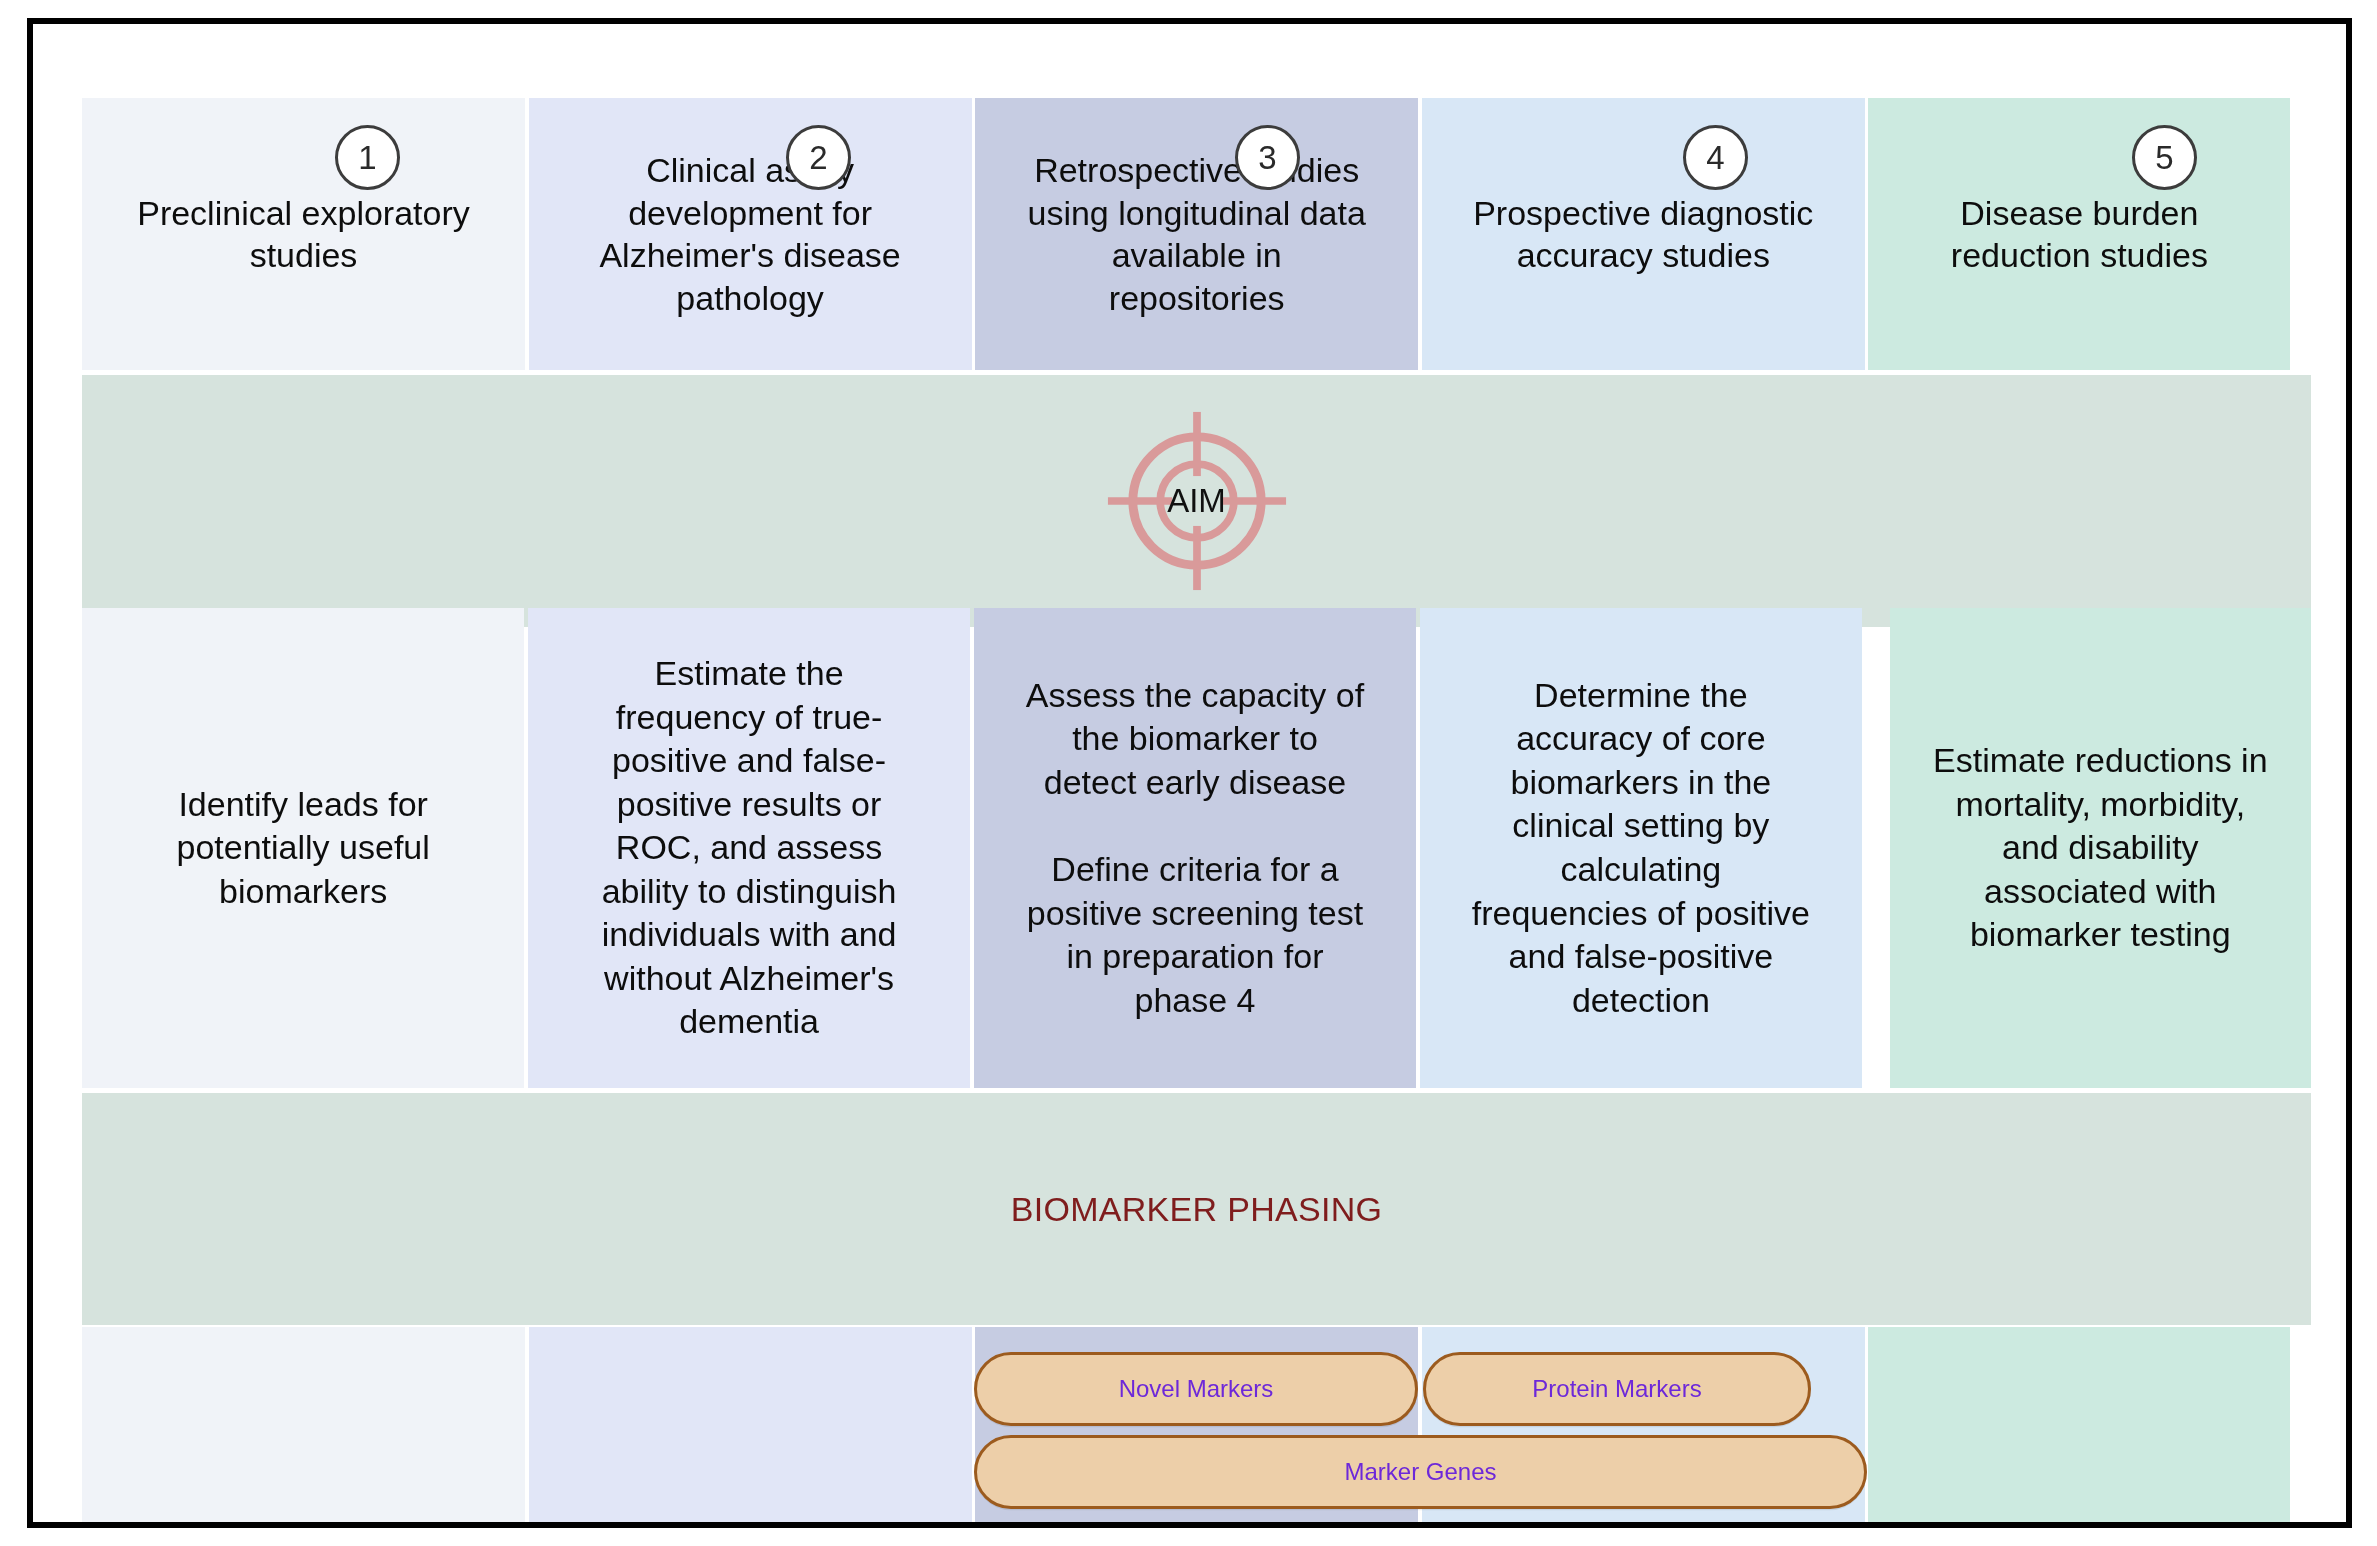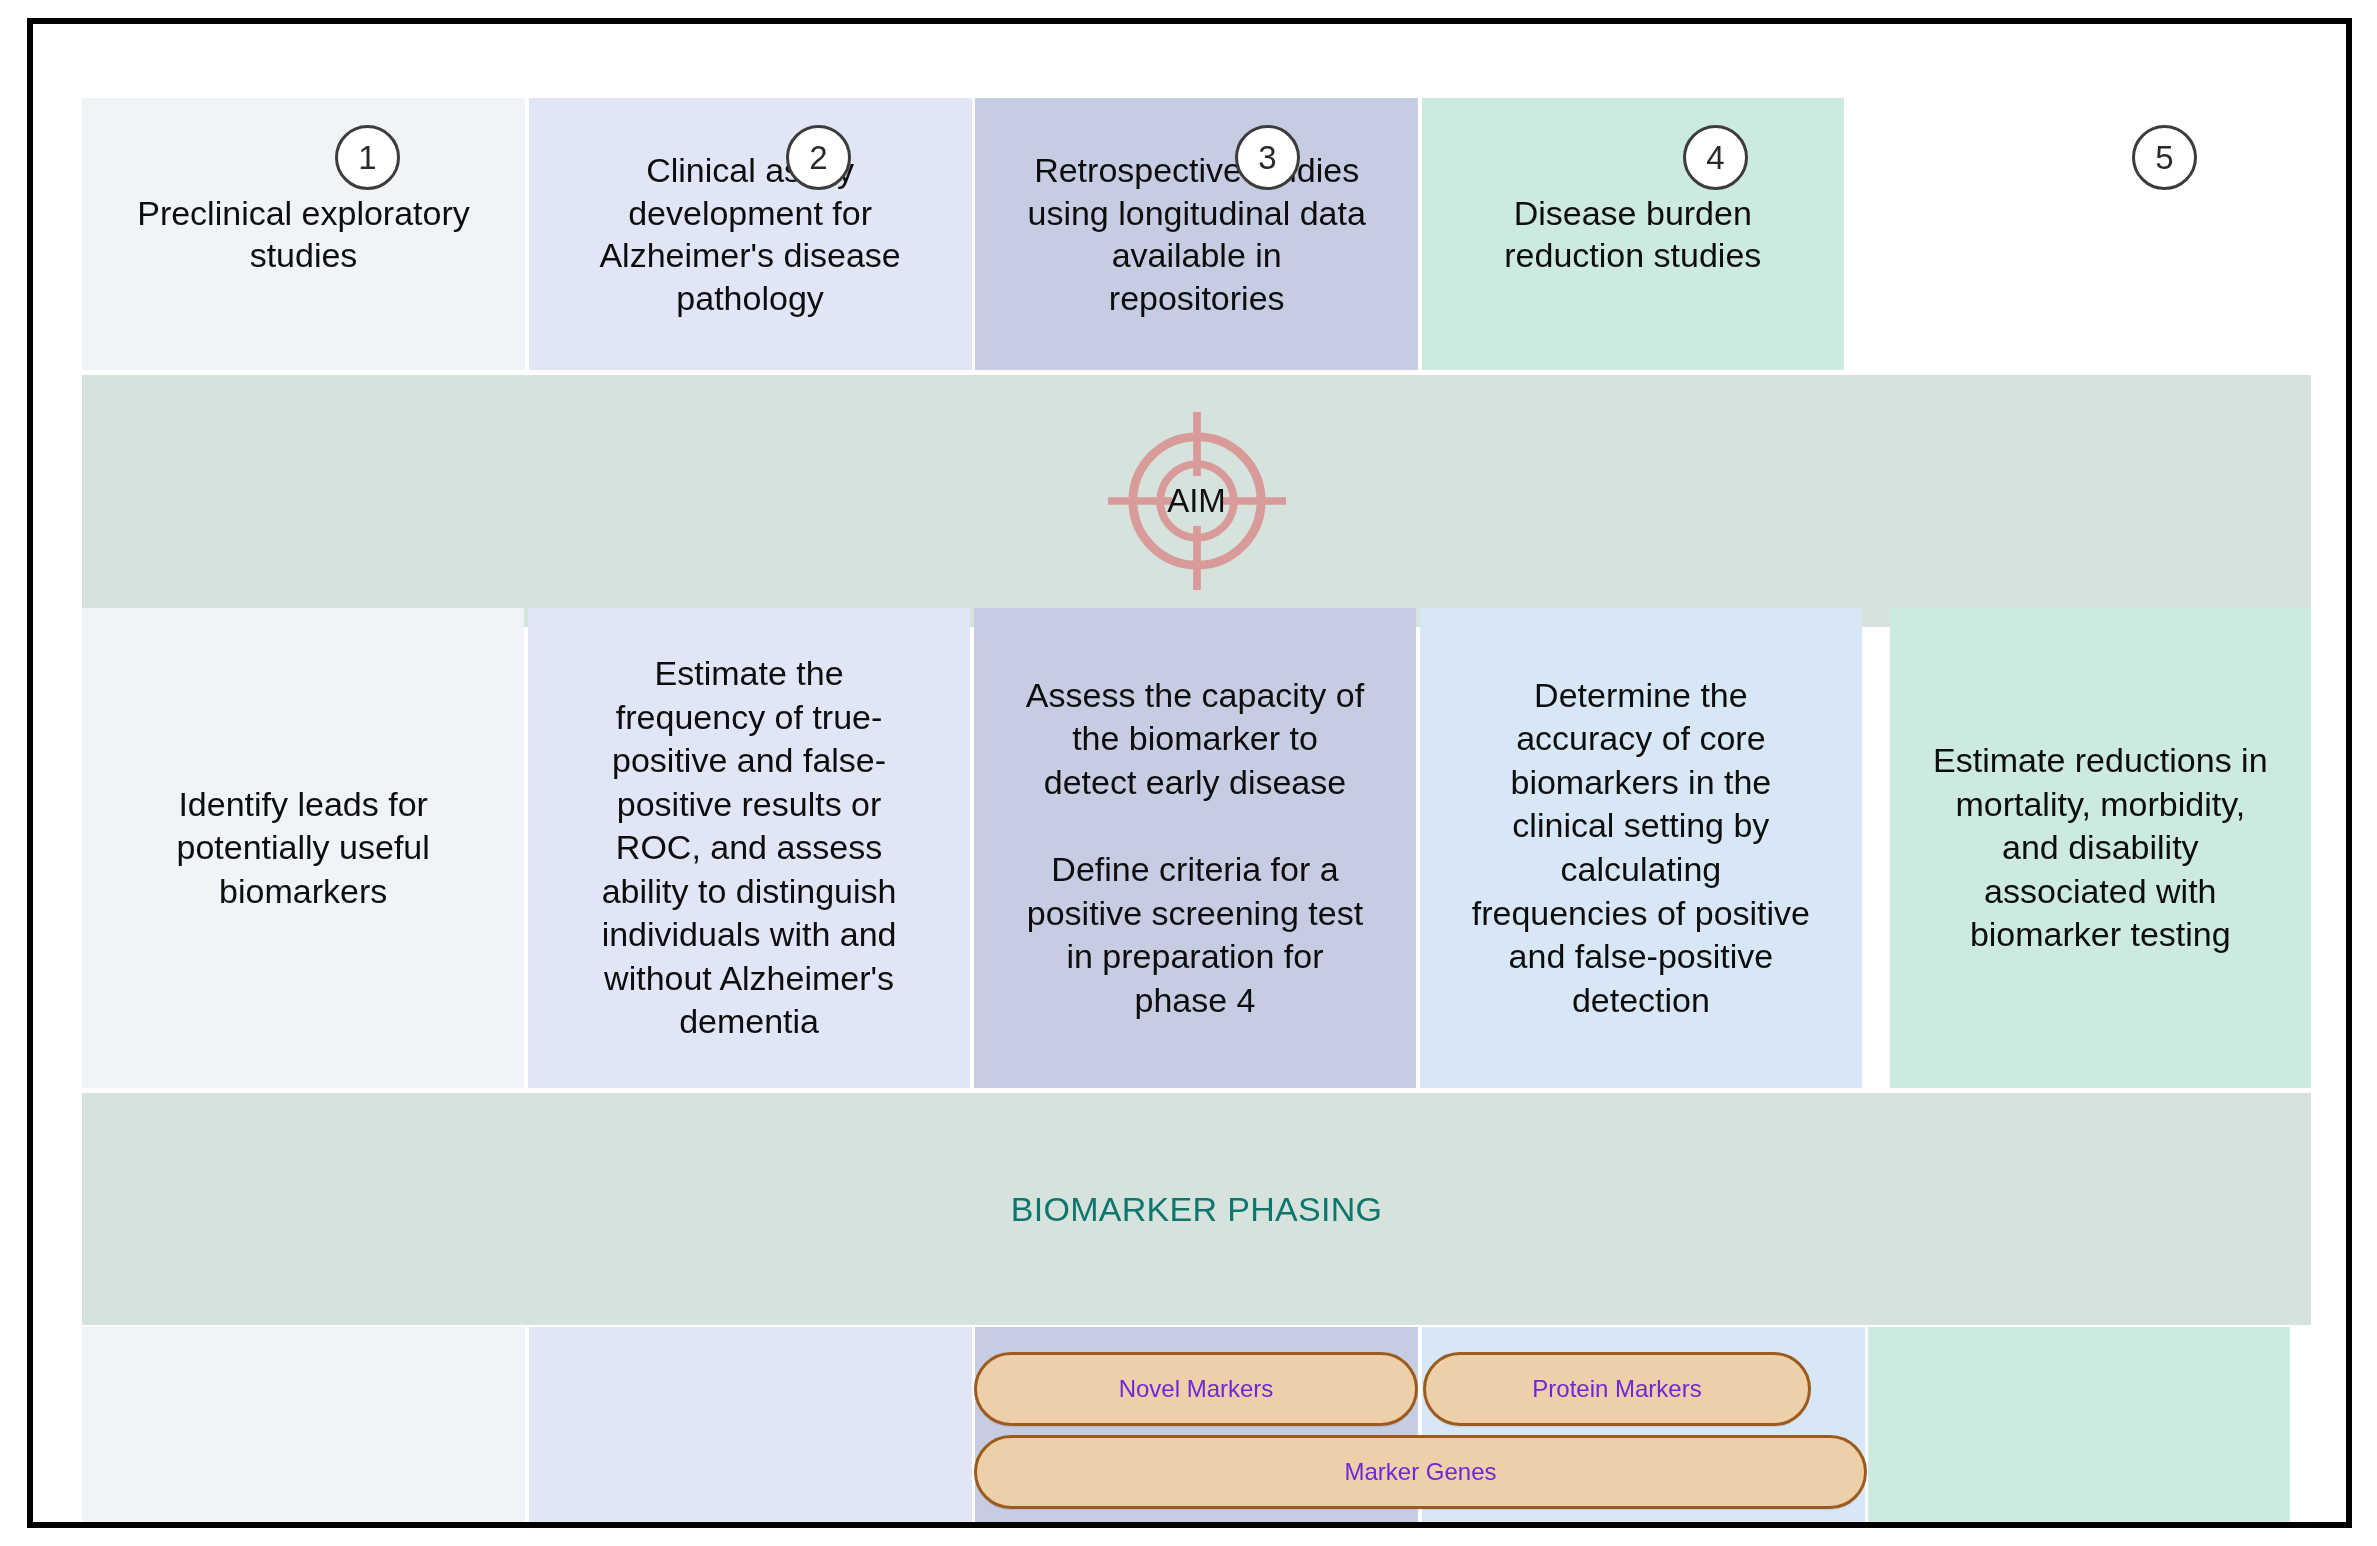--- a/index.html
+++ b/index.html
@@ -106,21 +106,21 @@
     position: absolute;
     left: 0;
     top: 0;
     width: 100%;
     height: 100%;
     display: flex;
     align-items: center;
     justify-content: center;
     font-size: 34px;
     letter-spacing: 0.3px;
-    color: #0f766e;
+    color: #7f1d1d;
     font-family: "Liberation Sans", sans-serif;
   }
 
   
   #row-markers { top: 1229px; height: 214px; }
 
   #chip-layer {
     position: absolute;
     left: 0; top: 0; width: 100%; height: 100%;
     pointer-events: none;
@@ -181,20 +181,24 @@
         <span class="header-text">Clinical assay
 development for
 Alzheimer's disease
 pathology</span>
       </div>
       <div class="col c3" style="background: rgb(198, 204, 226);">
         <span class="header-text">Retrospective studies
 using longitudinal data
 available in
 repositories</span>
+      </div>
+      <div class="col c4" style="background: rgb(216, 231, 246);">
+        <span class="header-text">Prospective diagnostic
+accuracy studies</span>
       </div>
       <div class="col c5" style="background: rgb(204, 234, 224);">
         <span class="header-text">Disease burden
 reduction studies</span>
       </div>
     </div>
 
     <div class="row" id="row-aim" style="background: rgb(214, 227, 221);">
       <div id="aim-wrap">
         <svg width="190" height="190" viewBox="0 0 320 320" aria-hidden="true">

